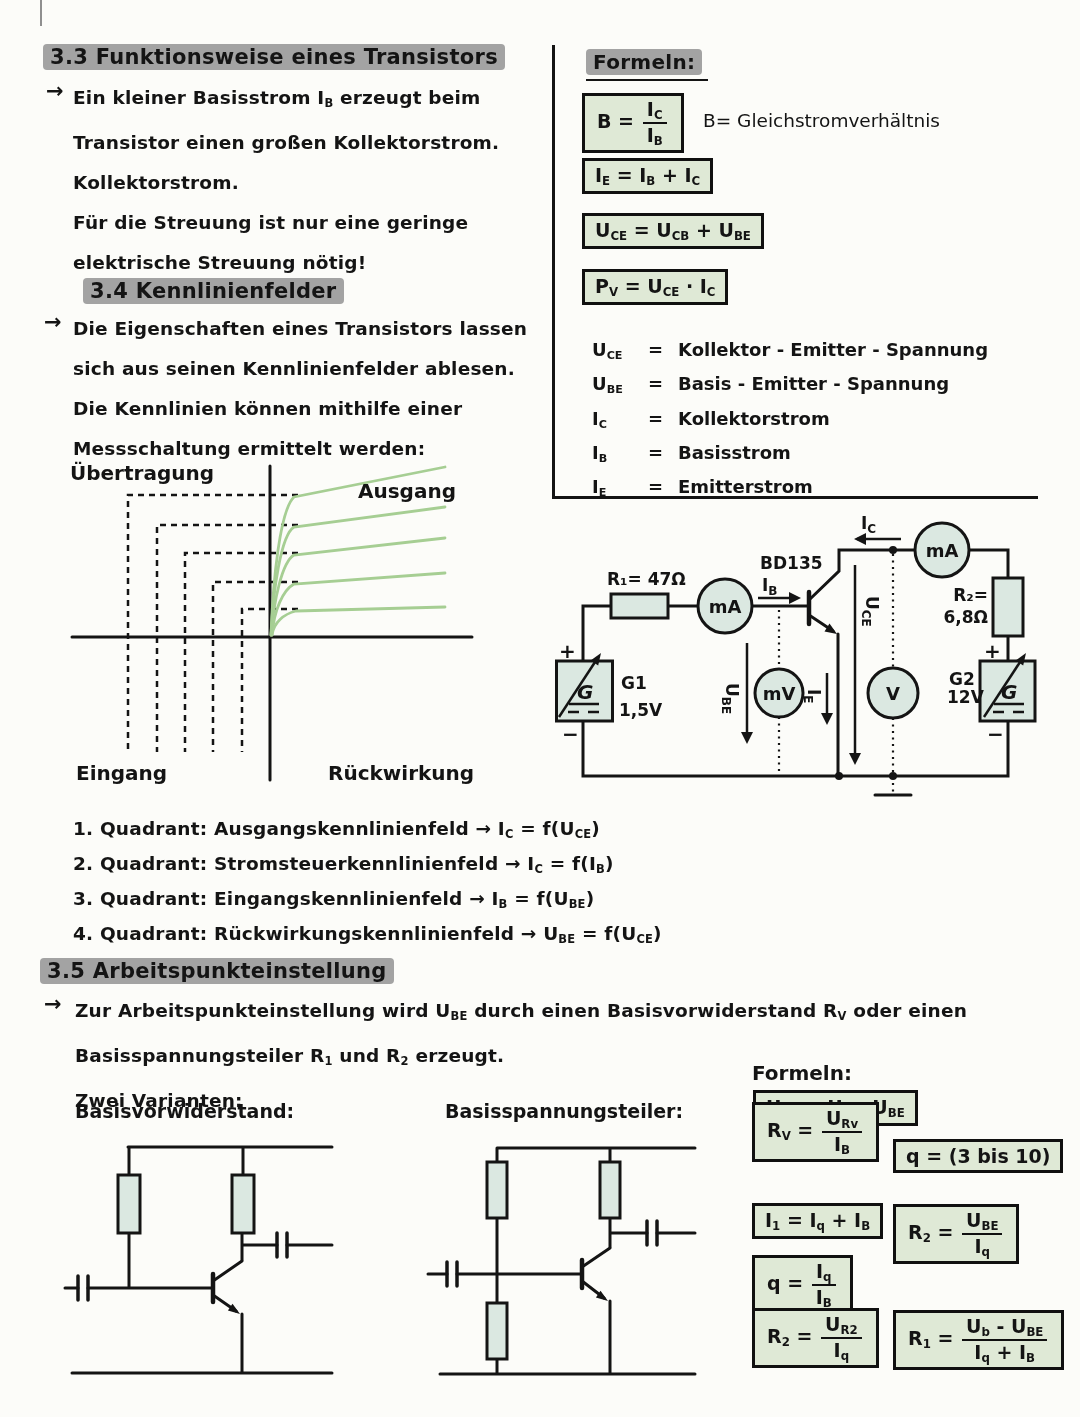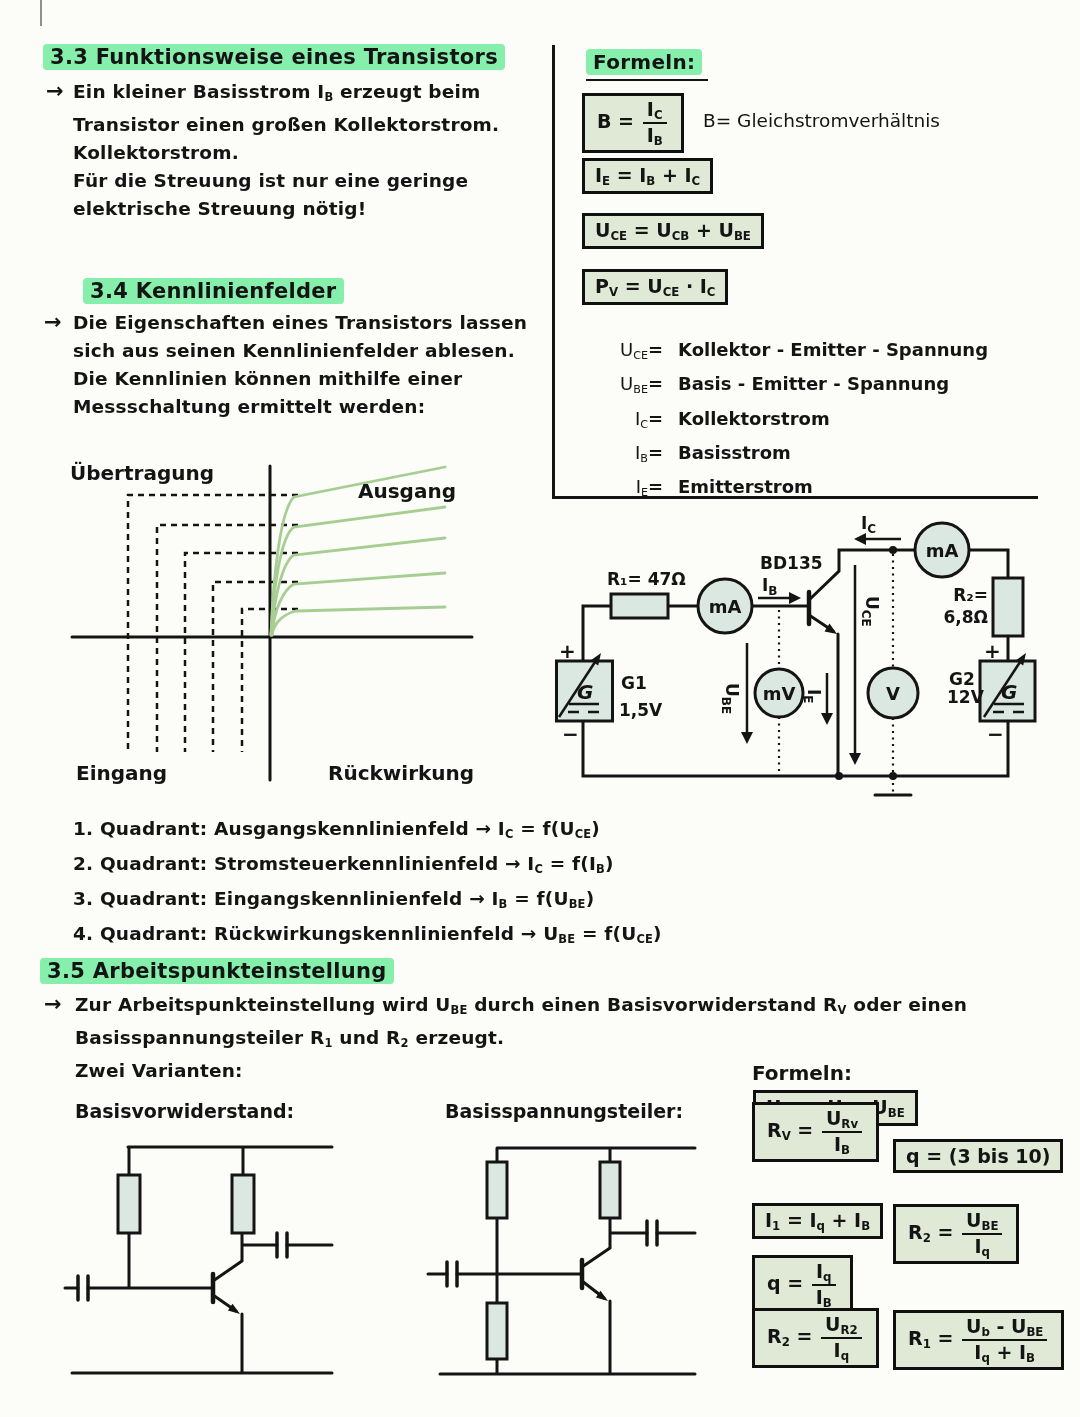--- a/index.html
+++ b/index.html
@@ -1,33 +1,33 @@
 <!DOCTYPE html>
 <html><head>
 <meta charset="utf-8">
 <style>
   * { margin:0; padding:0; box-sizing:border-box; }
   body { width:1080px; height:1417px; position:relative; background:#fcfcf9;
          font-family:"DejaVu Sans", sans-serif; color:#141414; overflow:hidden; }
   .abs { position:absolute; }
-  .hl { background:#86efac; border-radius:4px; padding:1px 7px; }
+  .hl { background:#a3a3a3; border-radius:4px; padding:1px 7px; }
   .heading { font-size:21px; font-weight:700; letter-spacing:.3px; white-space:nowrap; }
   .para { font-size:18.5px; font-weight:600; letter-spacing:.2px; }
-  .para .ln { line-height:28px; white-space:nowrap; }
+  .para .ln { line-height:40px; white-space:nowrap; }
   .arrow { font-size:21px; font-weight:700; }
   sub { font-size:.62em; vertical-align:-.25em; font-weight:inherit; }
   .fbox { position:absolute; background:#dfe9d6; border:3px solid #101010;
           padding:3px 10px; font-size:19px; font-weight:700; white-space:nowrap; }
   .fr { display:inline-block; vertical-align:middle; text-align:center; margin:0 2px; }
   .fr .n { display:block; border-bottom:2.5px solid #101010; padding:0 4px; }
   .fr .d { display:block; padding:0 4px; }
   .ftitle { border-bottom:2.5px solid #141414; padding:0 6px 5px 0; }
   .fnote { font-size:18.5px; font-weight:400; white-space:nowrap; }
   .defrow { display:flex; line-height:28.5px; font-size:18px; font-weight:600; }
-  .defterm { width:56px; font-weight:400;text-align:right; }
+  .defterm { width:56px; font-weight:700; }
   .defeq { width:30px; }
   .vline { width:2.5px; background:#141414; }
   .hline { height:2.5px; background:#141414; }
   .qlist .ln { line-height:30px; font-size:18.5px; font-weight:600; white-space:nowrap; }
   .vtitle { font-size:19px; font-weight:700; white-space:nowrap; }
   svg { position:absolute; }
   svg text { font-family:"DejaVu Sans", sans-serif; font-weight:700; fill:#141414; }
   .lbl { font-size:17px; }
   .ss { font-size:12px; }
   .mlbl { font-size:18px; }

